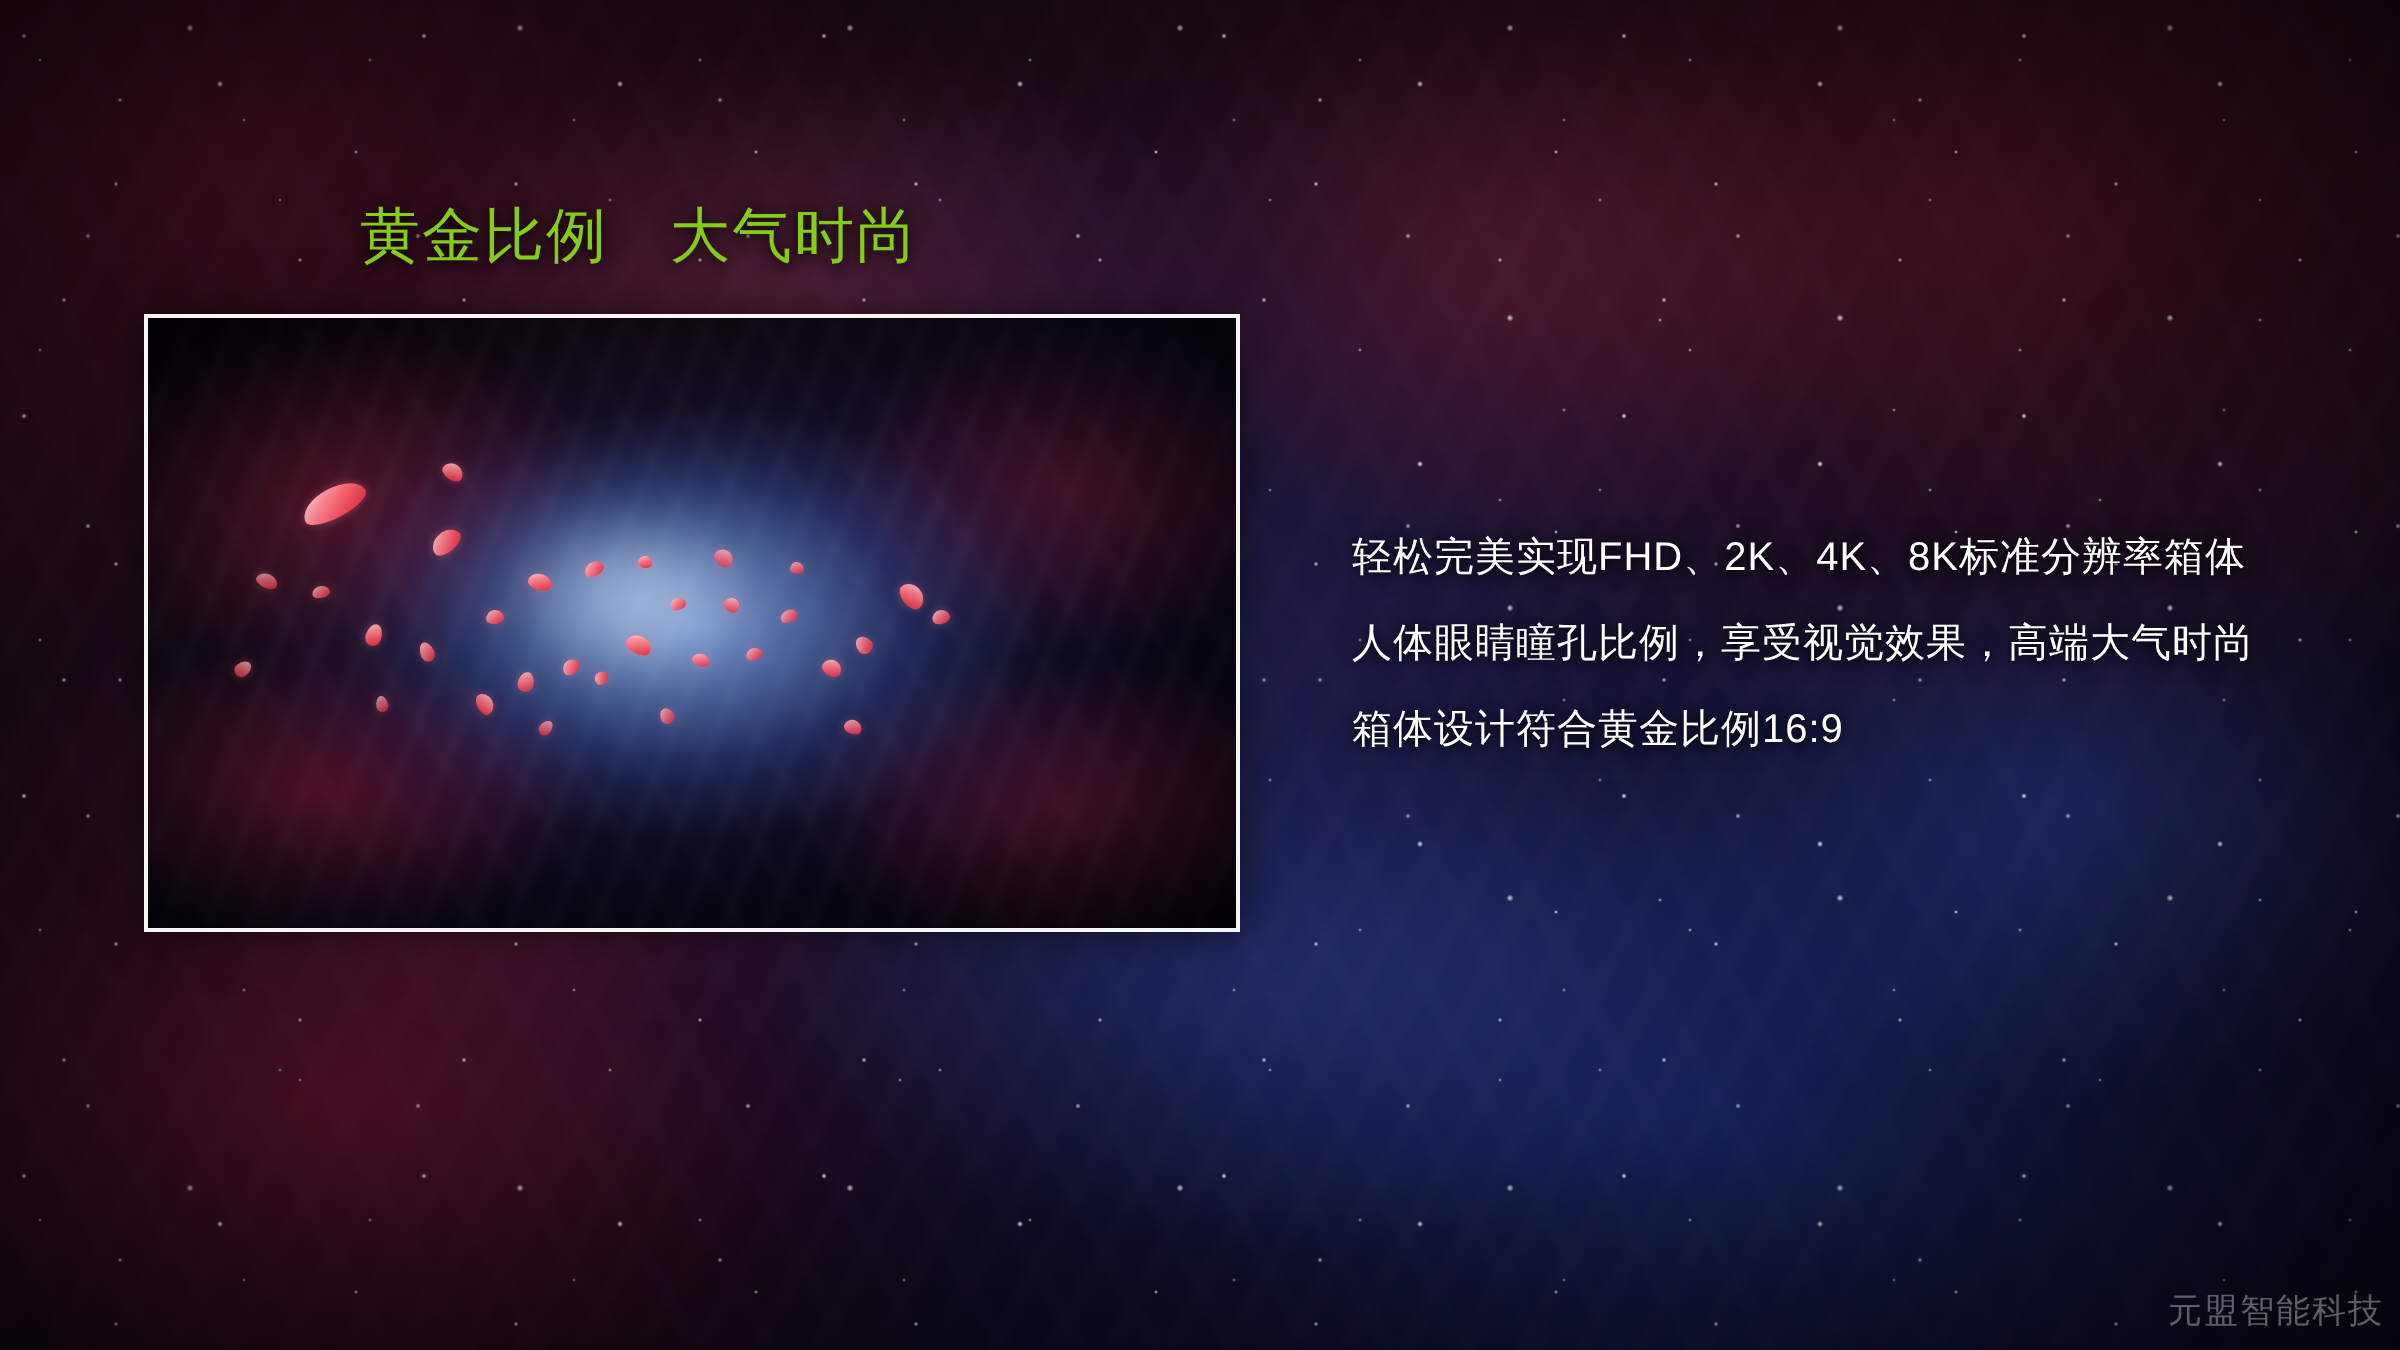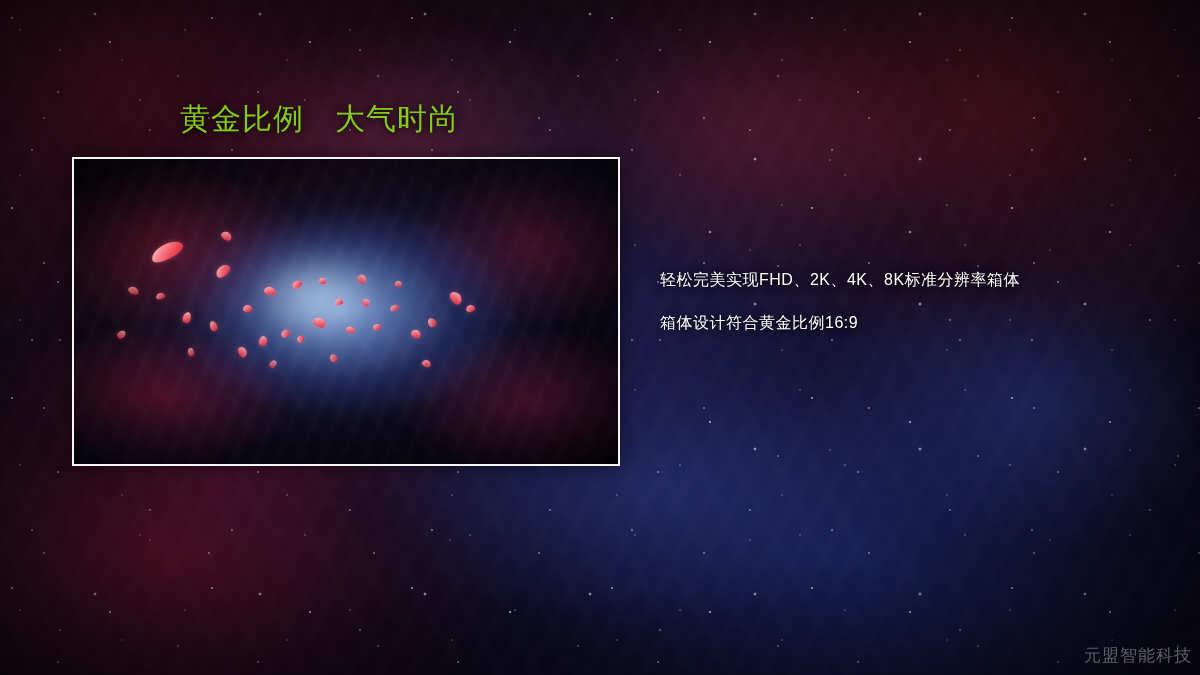--- a/index.html
+++ b/index.html
@@ -153,26 +153,27 @@
     box-shadow:0 0 5px rgba(255,120,140,.40);
   }
 
   
   #body-text{
     position:absolute;
     left:660px; top:258px;
     width:500px;
   }
   #body-text .ln{
-    font-size:16px;
+    font-size:20px;
     line-height:43px;
     color:#ffffff;
     letter-spacing:.5px;
     white-space:nowrap;
     text-shadow:0 1px 5px rgba(0,0,0,.80), 0 0 12px rgba(0,0,0,.5);
+    margin-left:16px;
   }
 
   
   #watermark{
     position:absolute;
     right:8px; bottom:8px;
     font-size:17px;
     line-height:22px;
     color:rgba(190,190,196,.48);
     letter-spacing:1px;
@@ -231,18 +232,19 @@
         <div class="petal" style="left: 64%; top: 66%; width: 9px; height: 7px; transform: rotate(22deg); opacity: 0.84;"></div>
         <div class="petal" style="left: 47%; top: 64%; width: 7px; height: 8px; transform: rotate(-28deg); opacity: 0.8;"></div>
         <div class="petal" style="left: 36%; top: 66%; width: 6px; height: 8px; transform: rotate(40deg); opacity: 0.76;"></div>
         <div class="petal" style="left: 59%; top: 40%; width: 7px; height: 6px; transform: rotate(12deg); opacity: 0.82;"></div>
         <div class="petal" style="left: 21%; top: 62%; width: 6px; height: 8px; transform: rotate(-10deg); opacity: 0.72;"></div>
       </div>
   </div>
 
   <div id="body-text">
     <div class="ln">轻松完美实现FHD、2K、4K、8K标准分辨率箱体</div>
+    <div class="ln">人体眼睛瞳孔比例，享受视觉效果，高端大气时尚</div>
     <div class="ln">箱体设计符合黄金比例16:9</div>
   </div>
 
   <div id="watermark">元盟智能科技</div>
 
 </div>
 
 </body></html>

